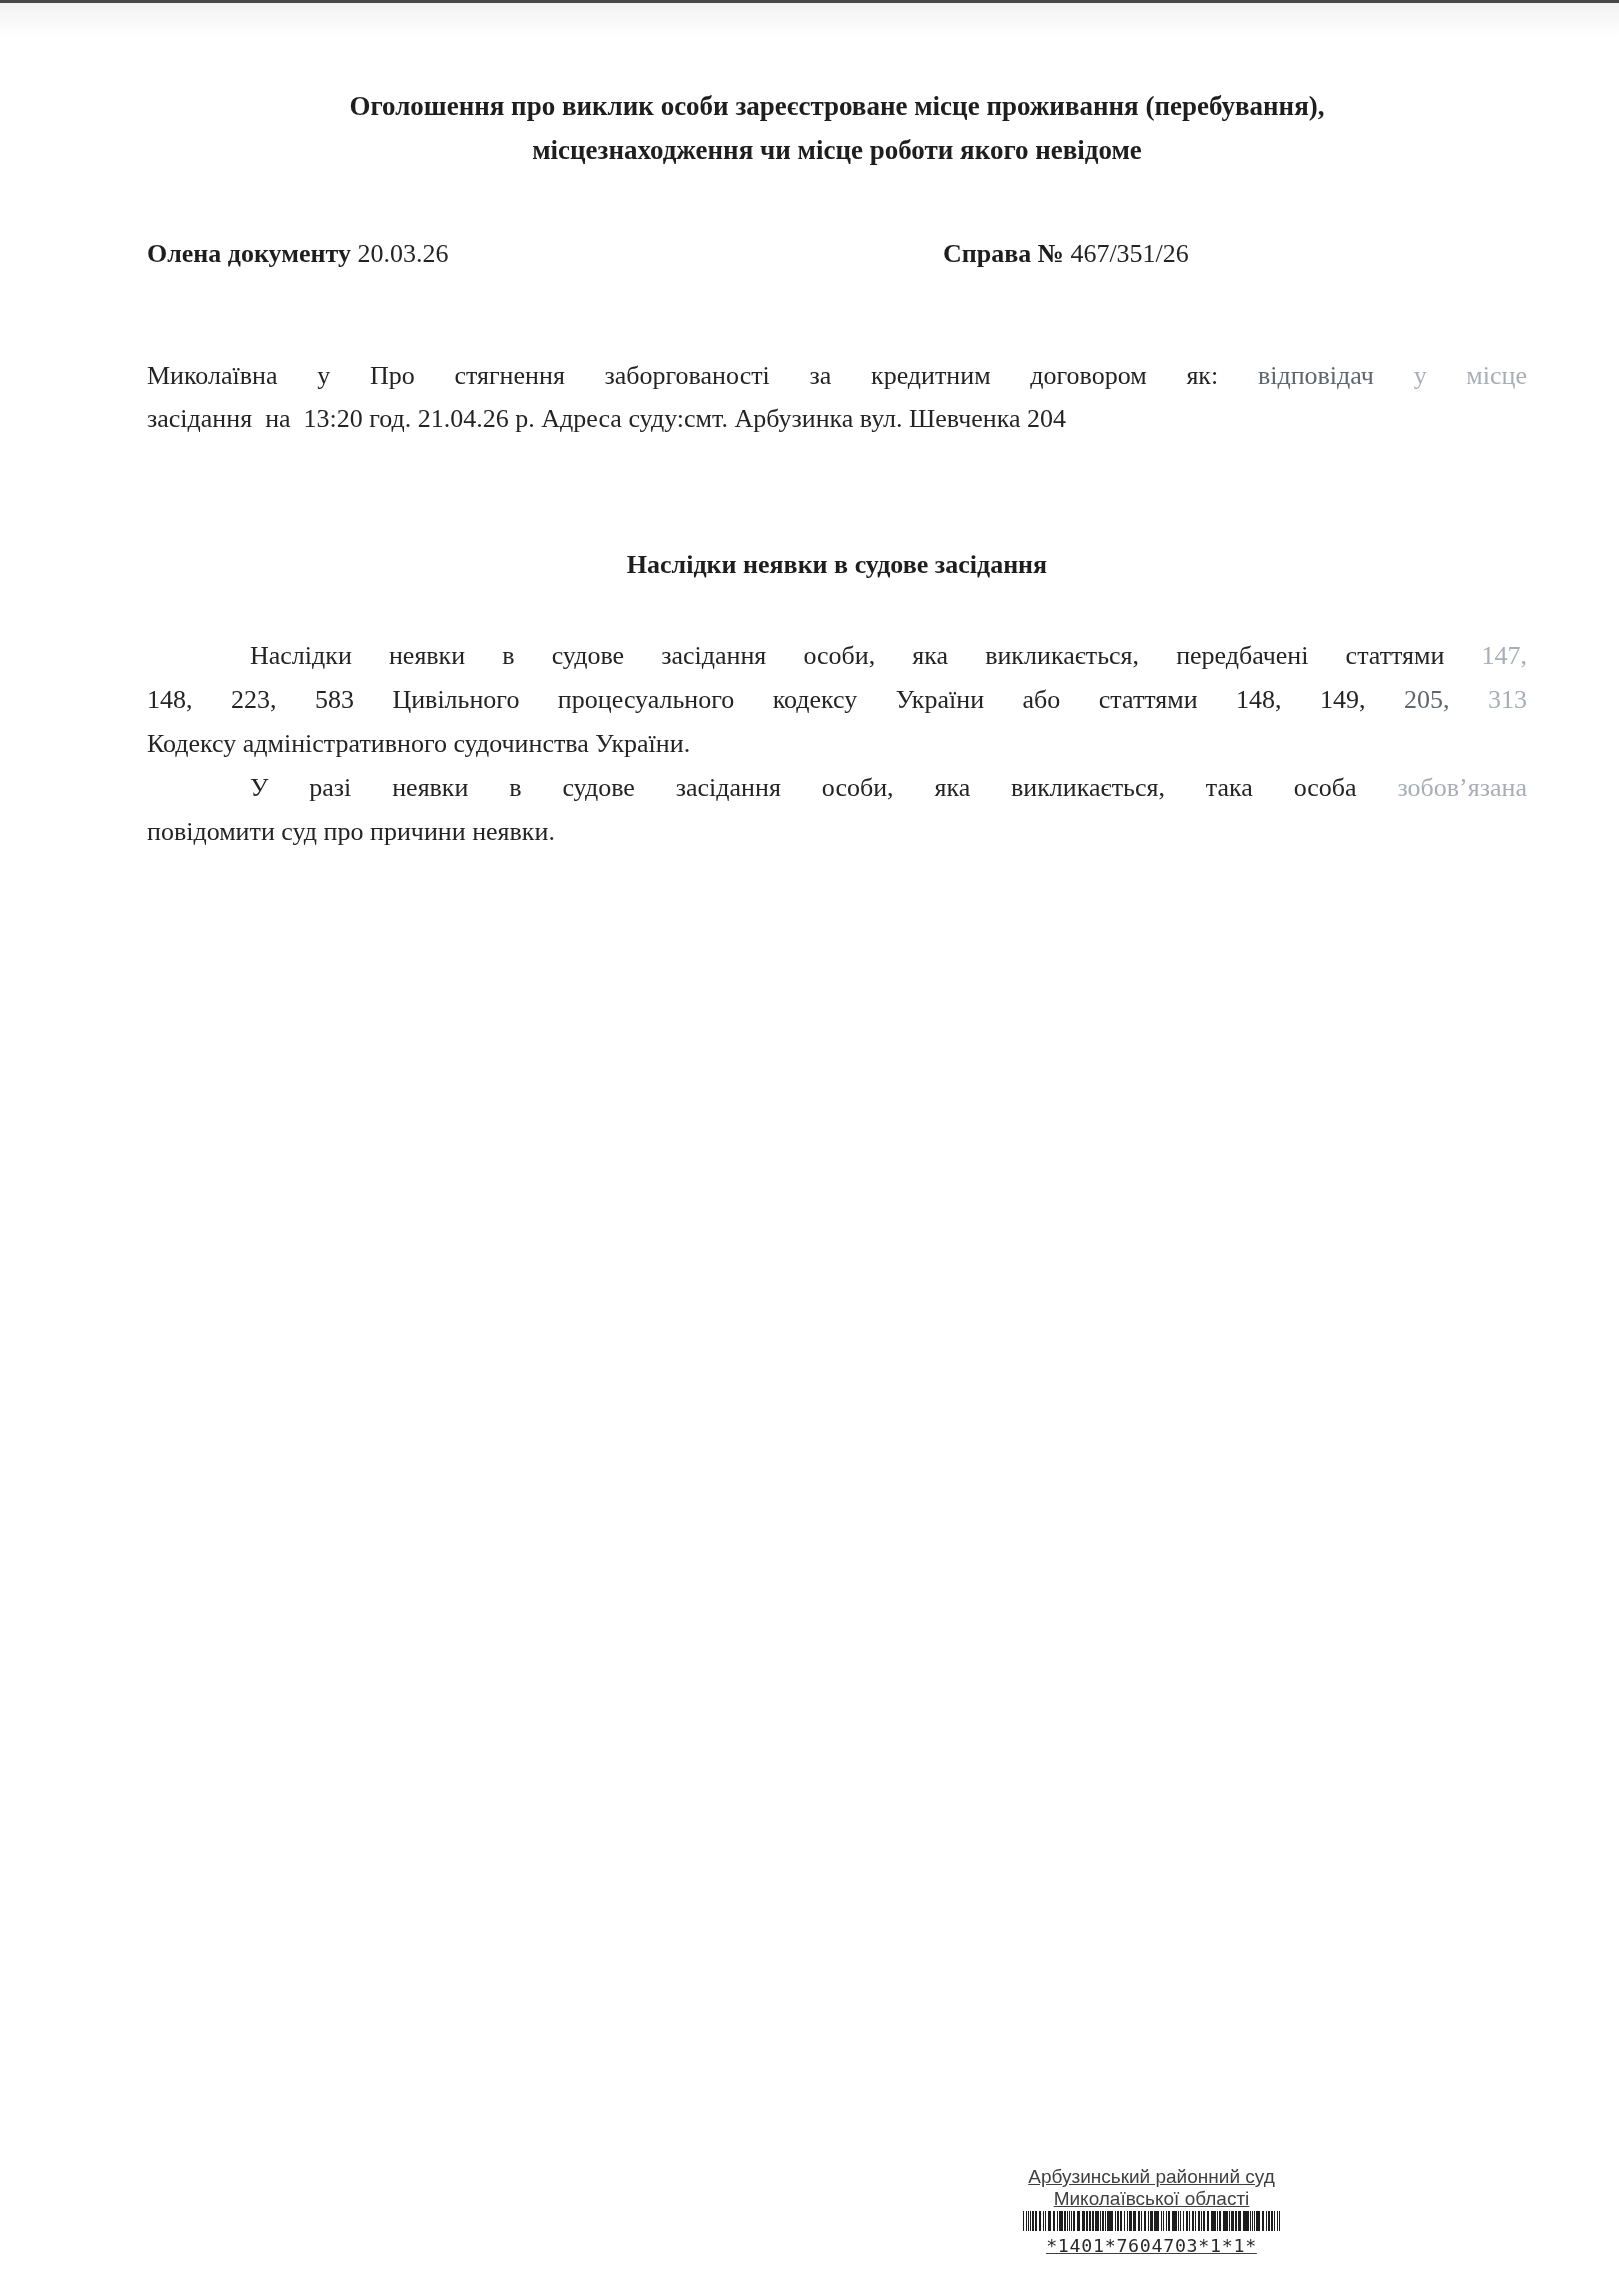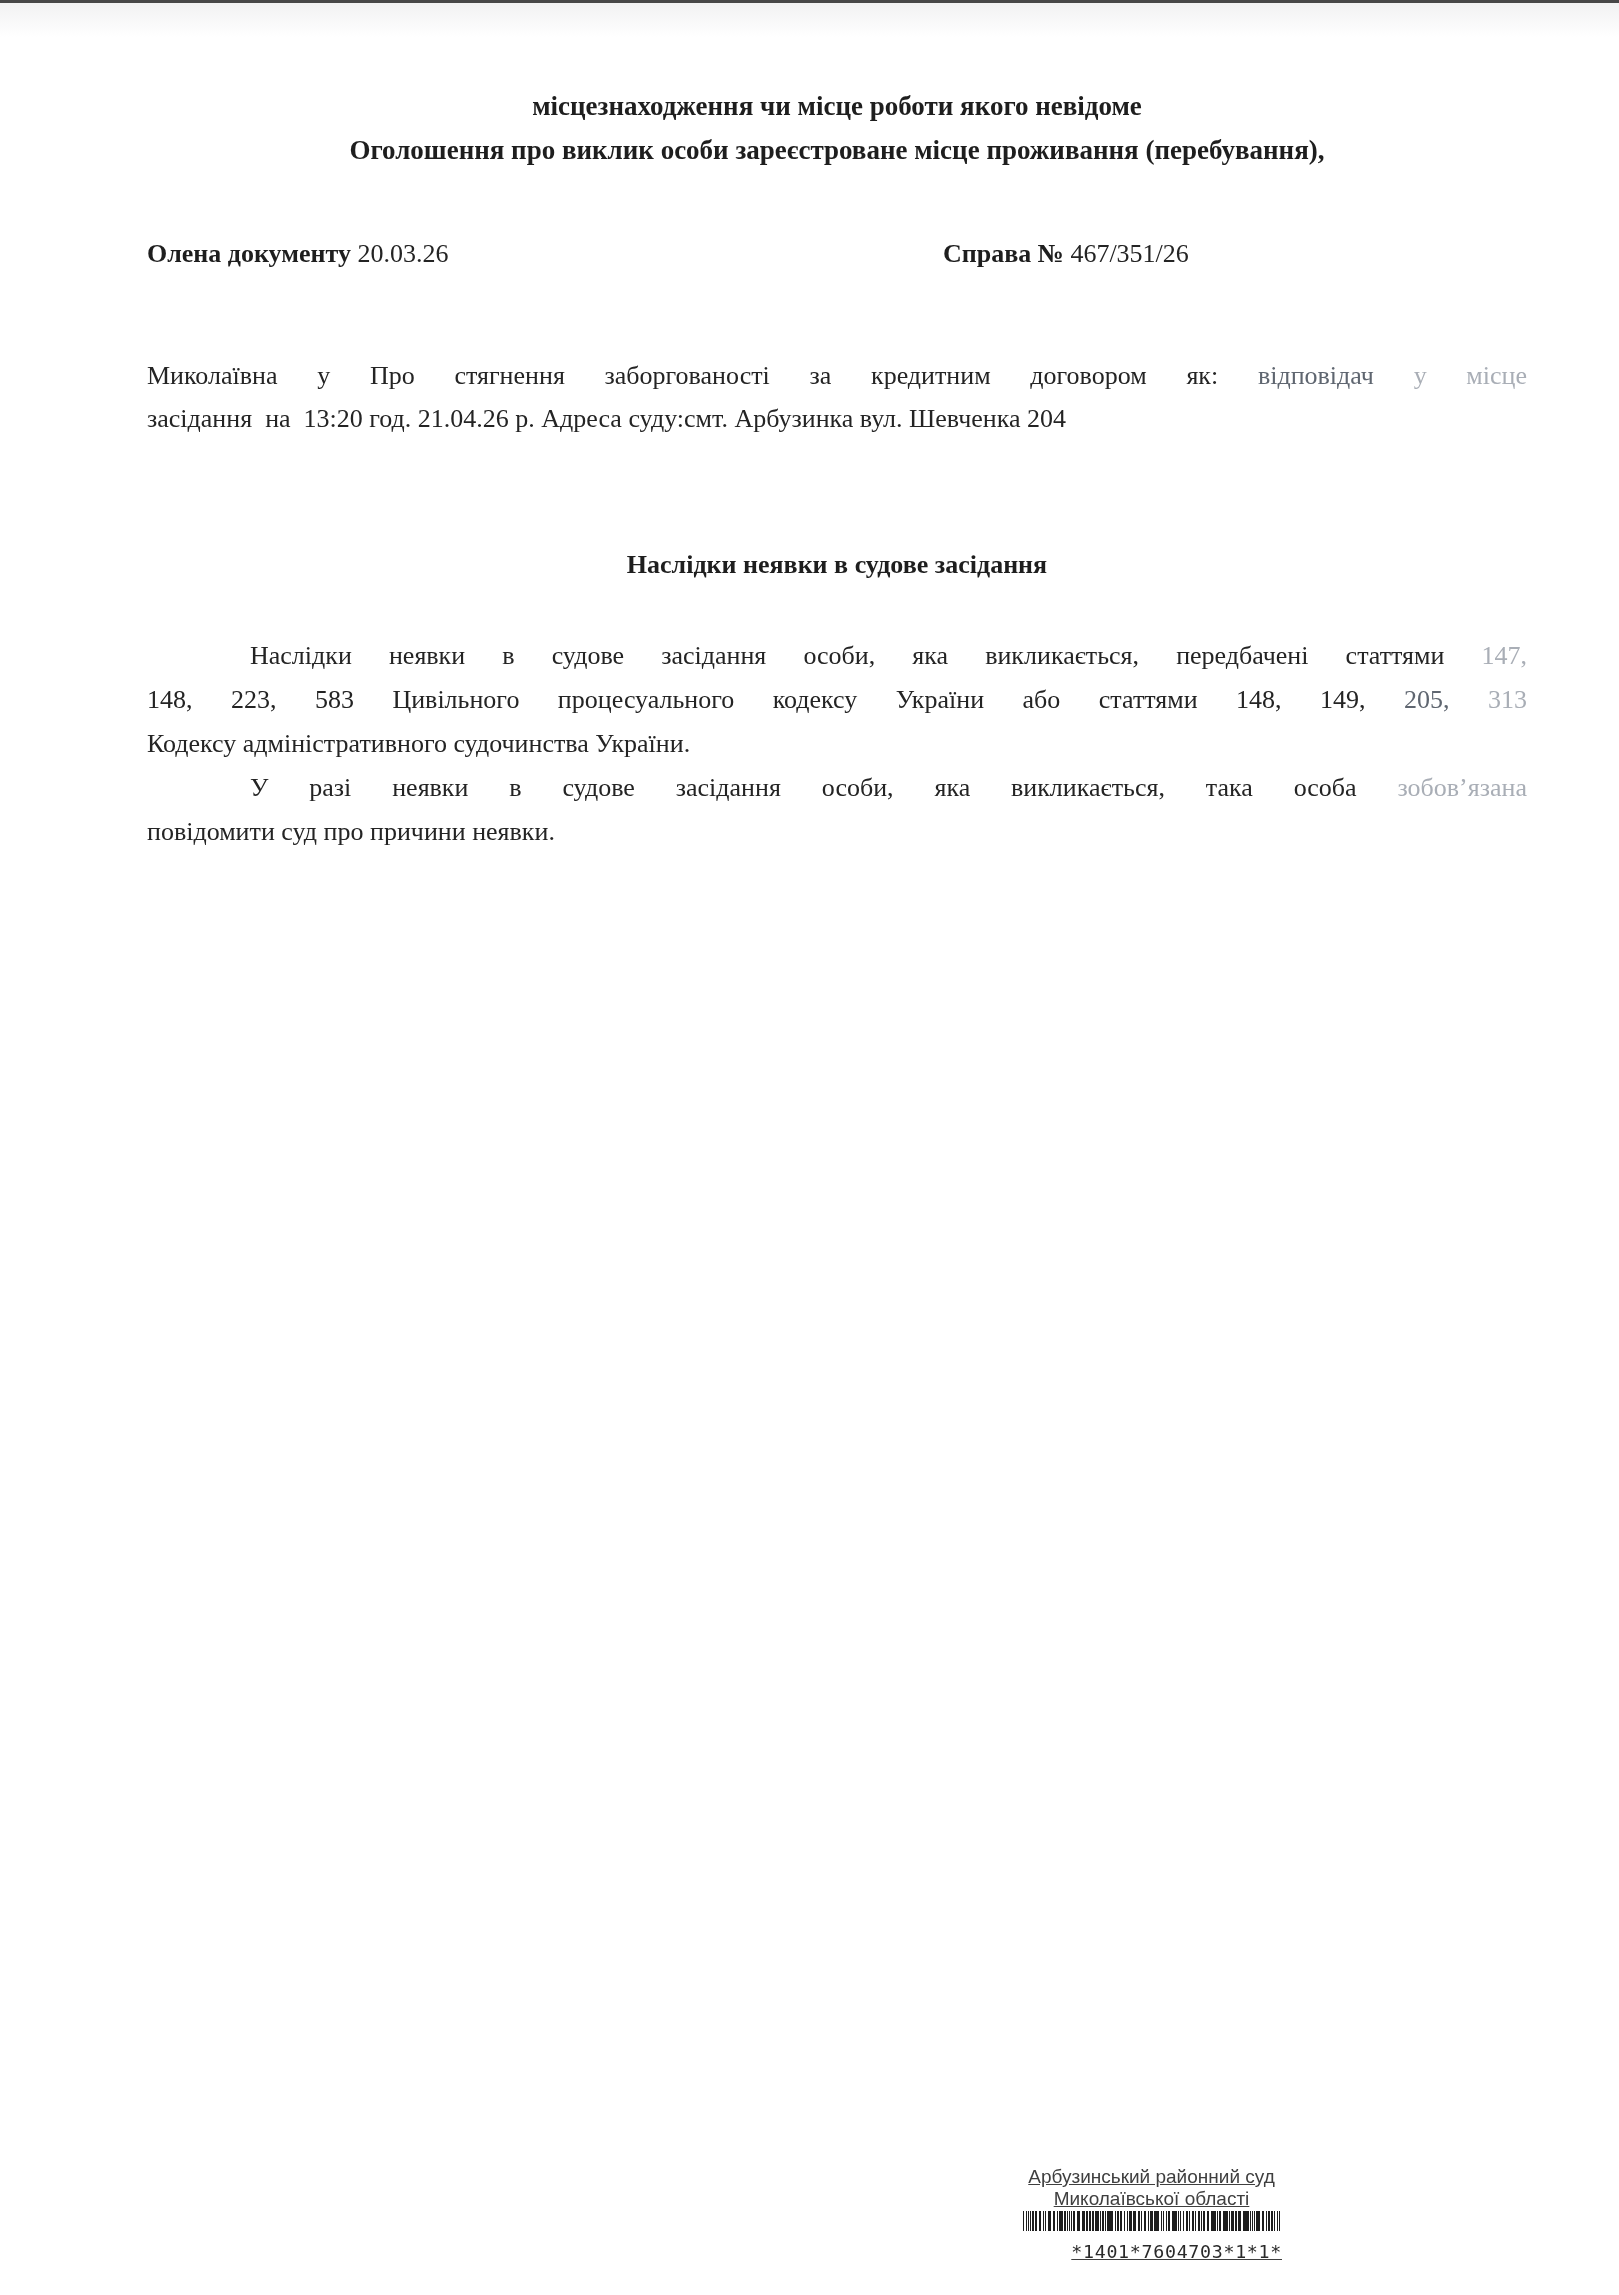--- a/index.html
+++ b/index.html
@@ -63,38 +63,37 @@
   .footer .court-line { font-size: 19px; line-height: 21.5px; }
   .barcode {
     margin: 2px auto 0 auto;
     width: 257px; height: 20px;
     display: flex; align-items: stretch; overflow: hidden;
   }
   .barcode i {
     display: block; height: 100%; background: #1d1d1d; flex: 0 0 auto;
   }
   .barcode-text {
-    margin-top: 10px;
+    margin-top: 4px;
     font-family: "DejaVu Sans Mono", monospace;
     font-size: 18.3px; color: #2a2a2a; letter-spacing: 0.7px;
     white-space: nowrap;
-    text-align: right;
   }
 </style>
 </head>
 <body>
 
 <div class="page">
 
   <div class="scan-edge-top"></div>
   <div class="scan-shadow-top"></div>
 
   <div class="title">
+    <div>Оголошення про виклик особи зареєстроване місце проживання (перебування),</div>
     <div>місцезнаходження чи місце роботи якого невідоме</div>
-    <div>Оголошення про виклик особи зареєстроване місце проживання (перебування),</div>
   </div>
 
   <div class="meta">
     <span class="date-group"><b>Олена документу</b> <span>20.03.26</span></span>
     <span class="case-group"><b>Справа №</b> <span>467/351/26</span></span>
   </div>
 
   <div class="block-p1">
     <div class="line just">
       <span>Миколаївна у Про стягнення заборгованості за кредитним договором   як:</span>

